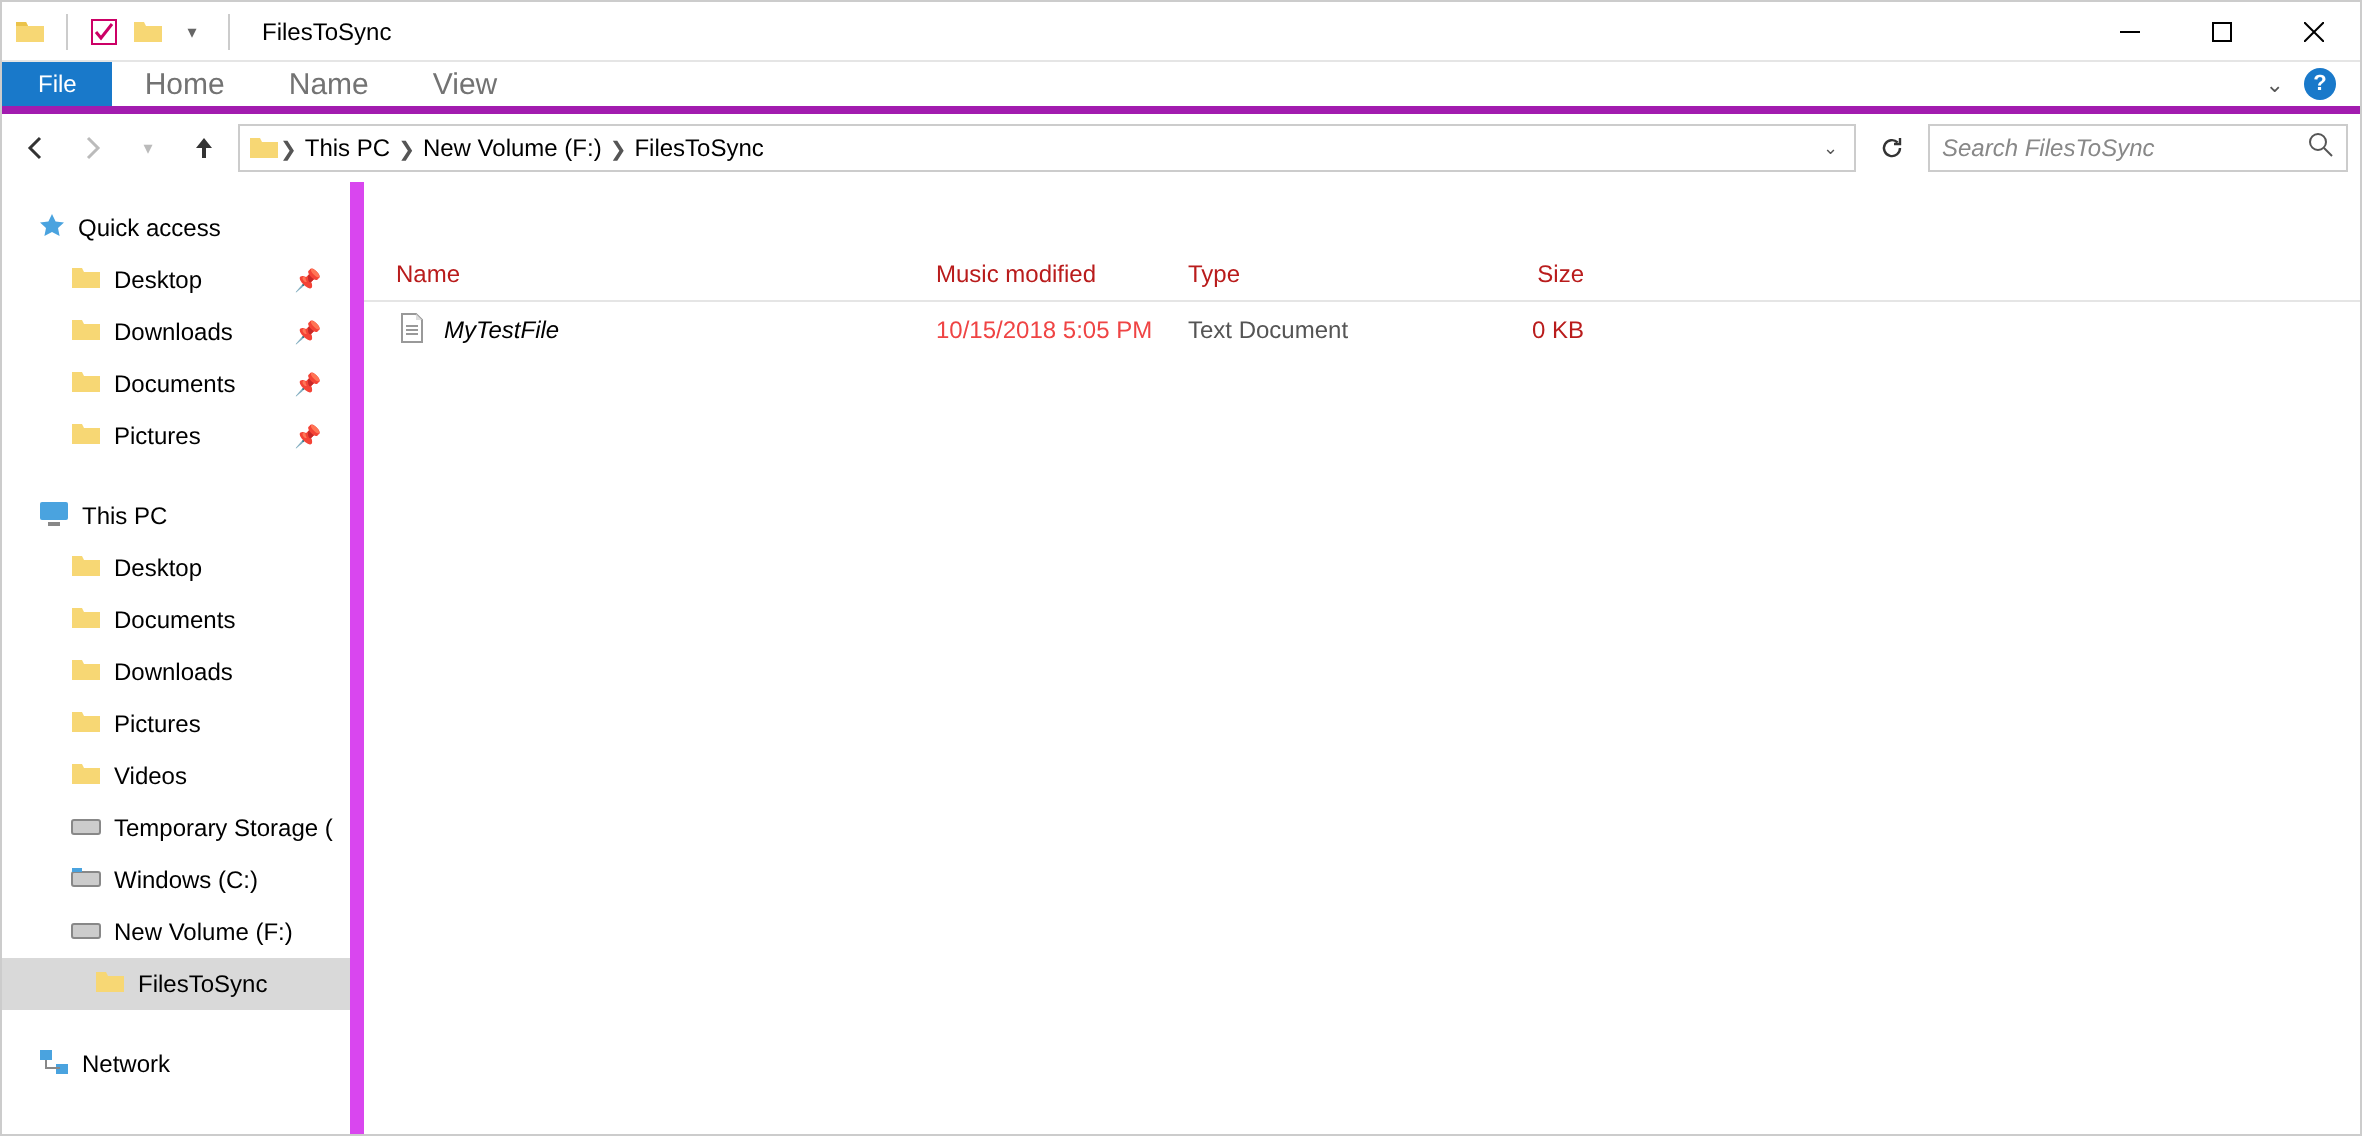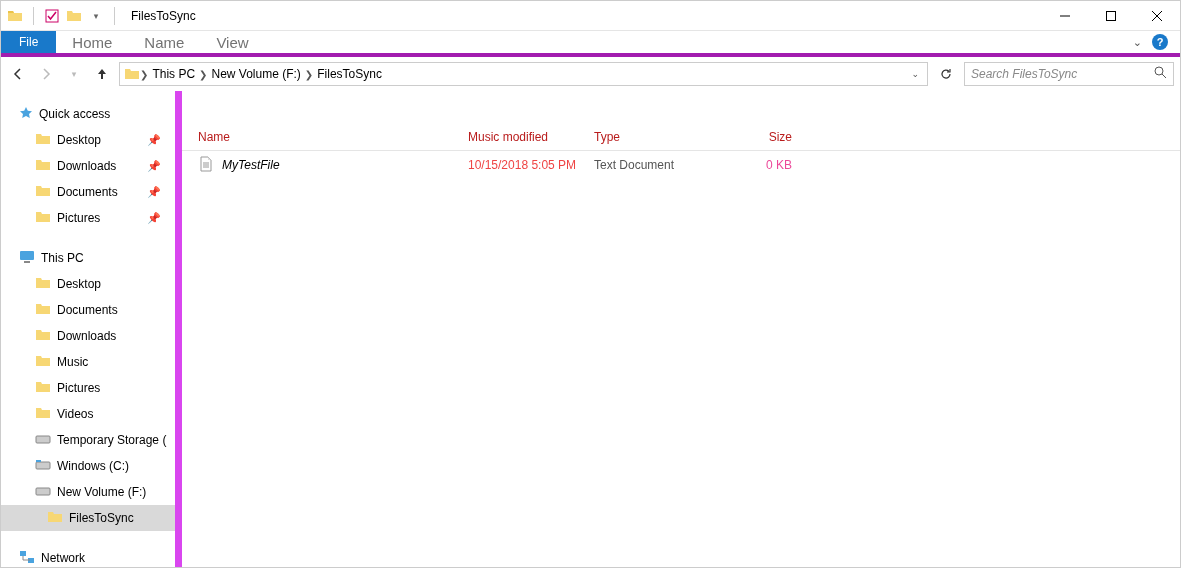--- a/index.html
+++ b/index.html
@@ -52,21 +52,21 @@
 .filelist { flex: 1; }
 .cols { display: flex; border-bottom: 1px solid #e5e5e5; height: 28px; align-items: center; color: #b91c1c; padding-left: 16px; margin-top: 32px; }
 .col-name { width: 270px; }
 .col-date { width: 126px; }
 .col-type { width: 128px; }
 .col-size { width: 70px; text-align: right; }
 .row { display: flex; height: 28px; align-items: center; padding-left: 16px; }
 .row .cname { width: 270px; display: flex; align-items: center; gap: 8px; font-style: italic; }
 .row .cdate { width: 126px; color: #ef4444; }
 .row .ctype { width: 128px; color: #555; }
-.row .csize { width: 70px; text-align: right; color: #ec4899; }
+.row .csize { width: 70px; text-align: right; color: #b91c1c; }
 
 
 .ico-folder-svg { width:16px; height:16px; }
 .ico-txt { width: 16px; height: 16px; }
 </style>
 </head>
 <body>
 
 <div class="titlebar">
   <div class="tb-left">
@@ -231,26 +231,20 @@
           <span><svg class="ico-folder-svg" viewBox="0 0 16 16">
               <path fill="#f7d774" d="M1 3h5l1 2h8v8H1z"></path>
             </svg></span>
           <span>Documents</span>
         </div>
       <div class="tree-item sub">
           <span><svg class="ico-folder-svg" viewBox="0 0 16 16">
               <path fill="#f7d774" d="M1 3h5l1 2h8v8H1z"></path>
             </svg></span>
           <span>Downloads</span>
-        </div>
-      <div class="tree-item sub">
-          <span><svg class="ico-folder-svg" viewBox="0 0 16 16">
-              <path fill="#f7d774" d="M1 3h5l1 2h8v8H1z"></path>
-            </svg></span>
-          <span>Music</span>
         </div>
       <div class="tree-item sub">
           <span><svg class="ico-folder-svg" viewBox="0 0 16 16">
               <path fill="#f7d774" d="M1 3h5l1 2h8v8H1z"></path>
             </svg></span>
           <span>Pictures</span>
         </div>
       <div class="tree-item sub">
           <span><svg class="ico-folder-svg" viewBox="0 0 16 16">
               <path fill="#f7d774" d="M1 3h5l1 2h8v8H1z"></path>

